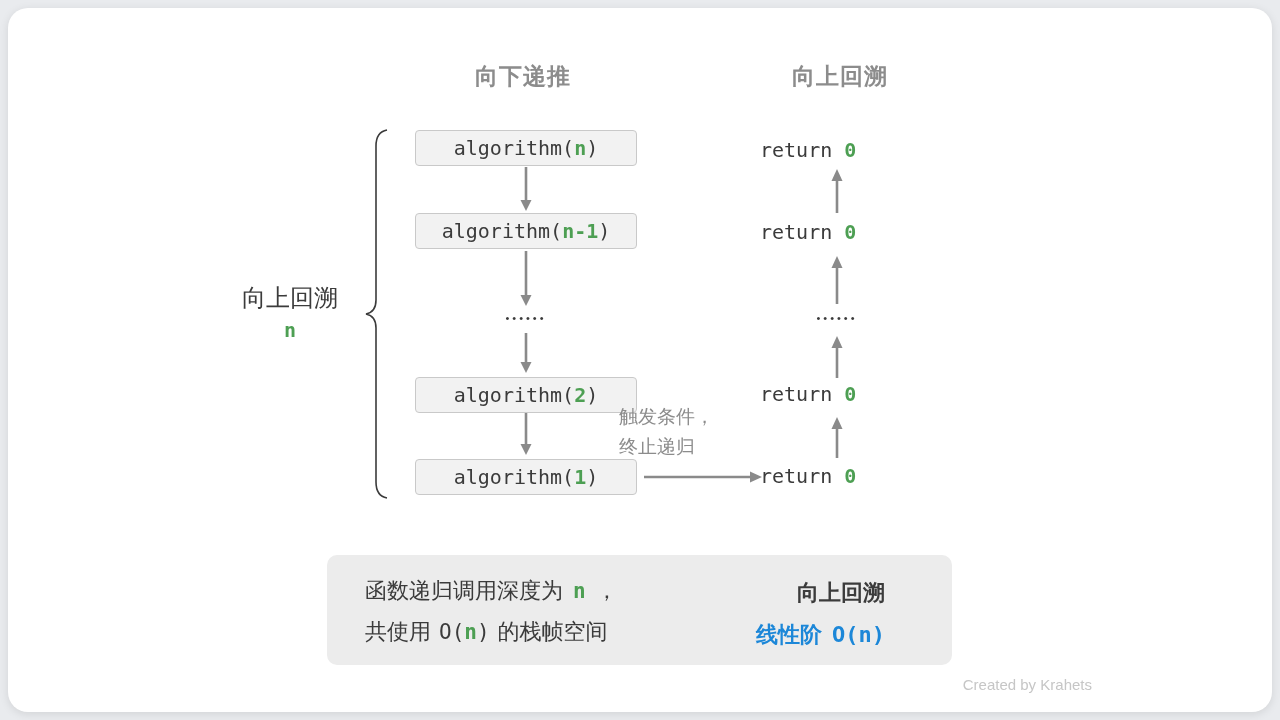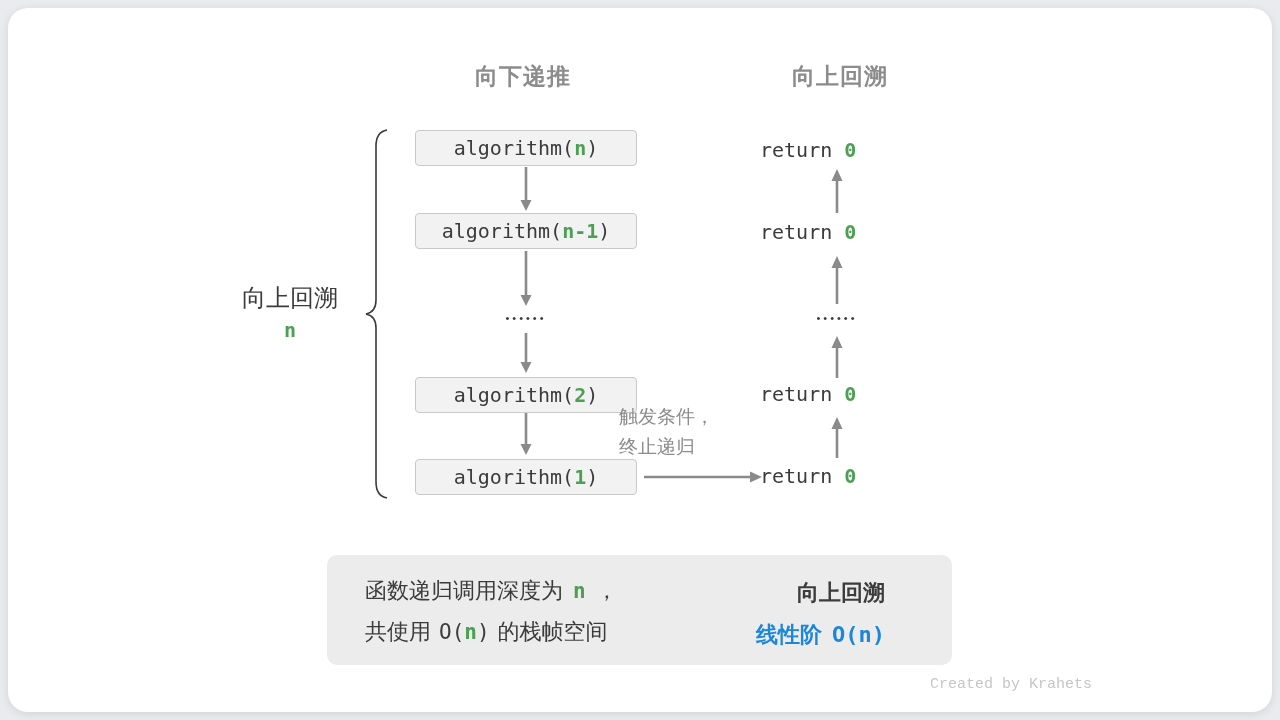--- a/index.html
+++ b/index.html
@@ -50,21 +50,21 @@
   .sum-line .var{font-family:"DejaVu Sans Mono",monospace;font-weight:700;color:var(--green);margin:0 10px;font-size:21px}
   .sum-line .code-group{margin:16px 8px;font-family:"DejaVu Sans Mono",monospace;font-size:21px}
   .sum-line .code-group .var{margin:0}
   .result-title{left:760px;top:578px;width:162px;text-align:center;font-size:22px;font-weight:700;color:var(--dark);white-space:nowrap}
   .result-line{
     left:756px;top:620px;width:170px;text-align:left;font-size:22px;font-weight:700;
     color:var(--blue);white-space:nowrap;
   }
   .result-line .code-group{font-family:"DejaVu Sans Mono",monospace;margin-left:10px;font-size:22px;font-weight:700}
   .credit{
-    right:40px;top:676px;font-family:Liberation Mono, monospace;font-size:15px;
+    right:40px;top:676px;font-family:Liberation Sans, sans-serif;font-size:15px;
     color:var(--credit);
   }
   svg.overlay{position:absolute;left:0;top:0;pointer-events:none}
   .arrow-stroke{stroke:var(--arrow);stroke-width:2.6;fill:none}
   .arrow-head{fill:var(--arrow)}
   .brace-stroke{stroke:var(--dark);stroke-width:1.6;fill:none}
   .block-arrow{fill:var(--block-arrow)}
 </style>
 </head>
 <body>

